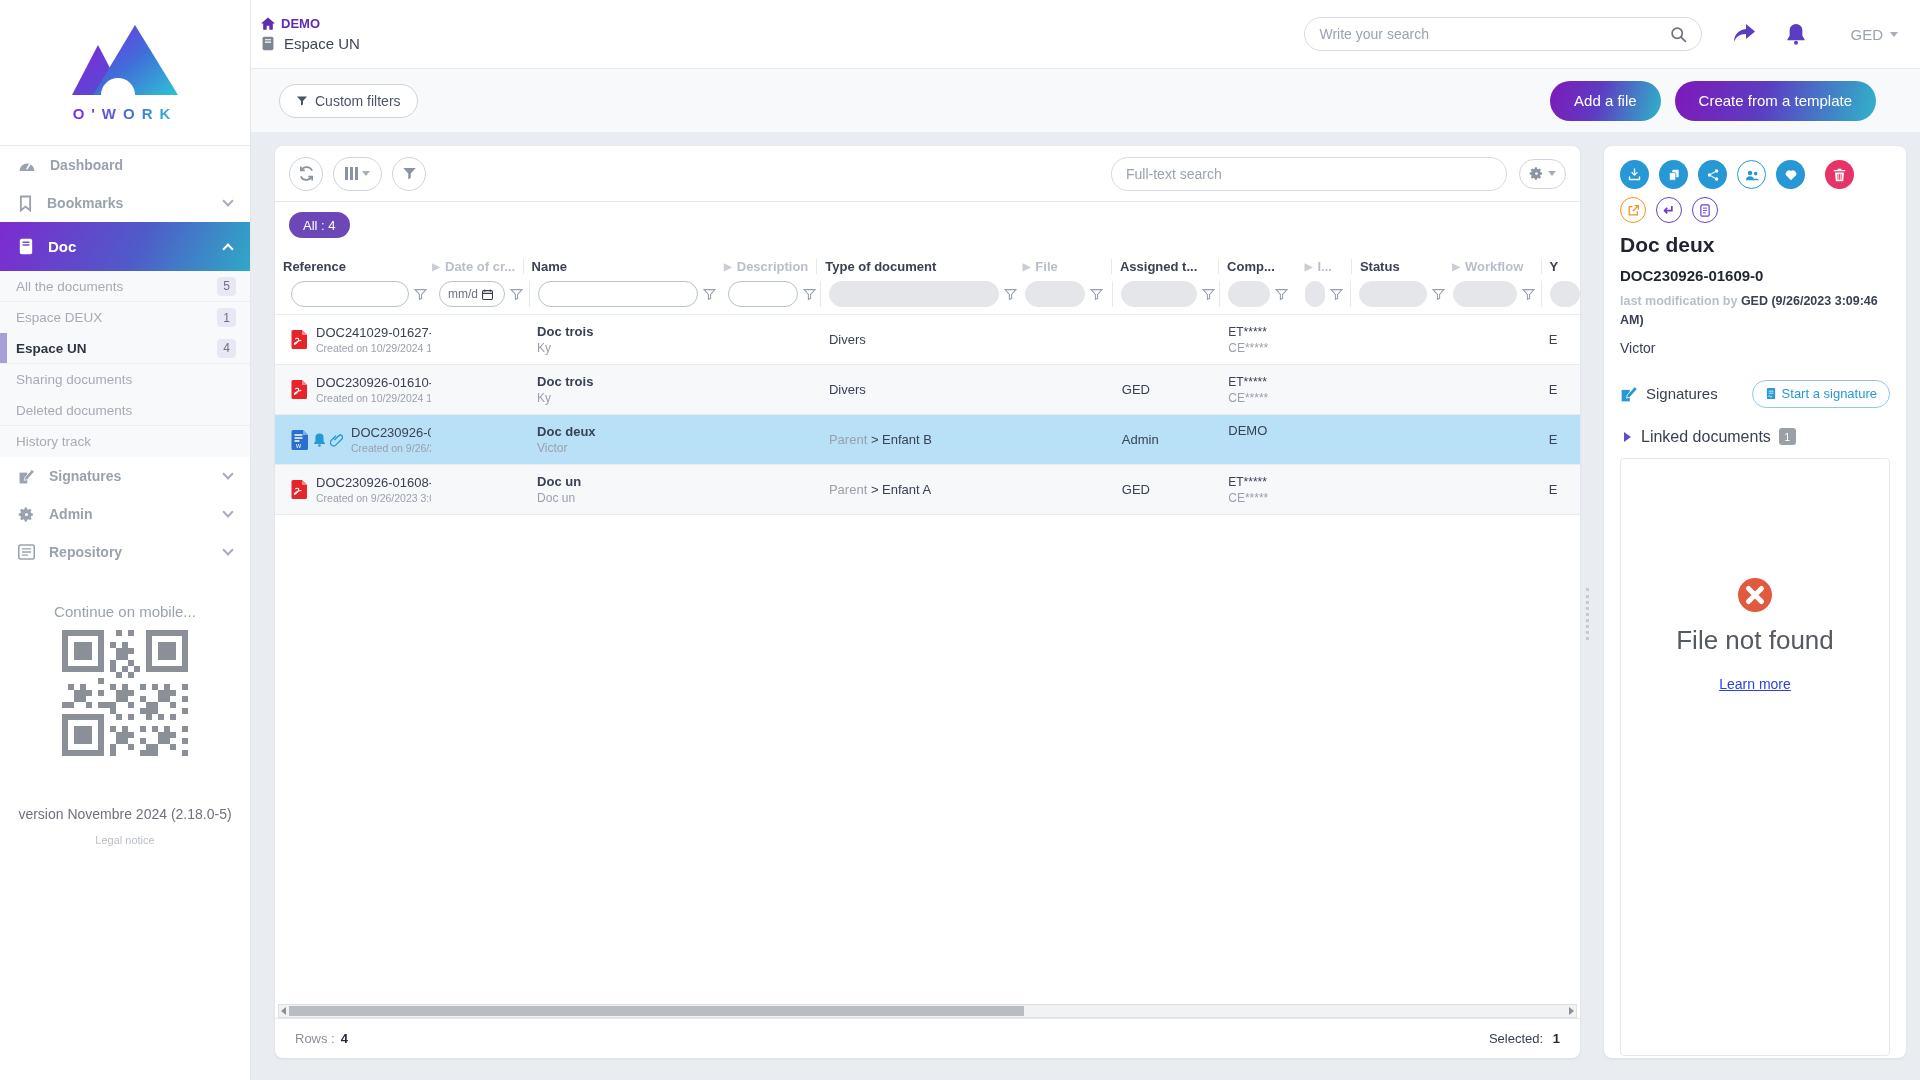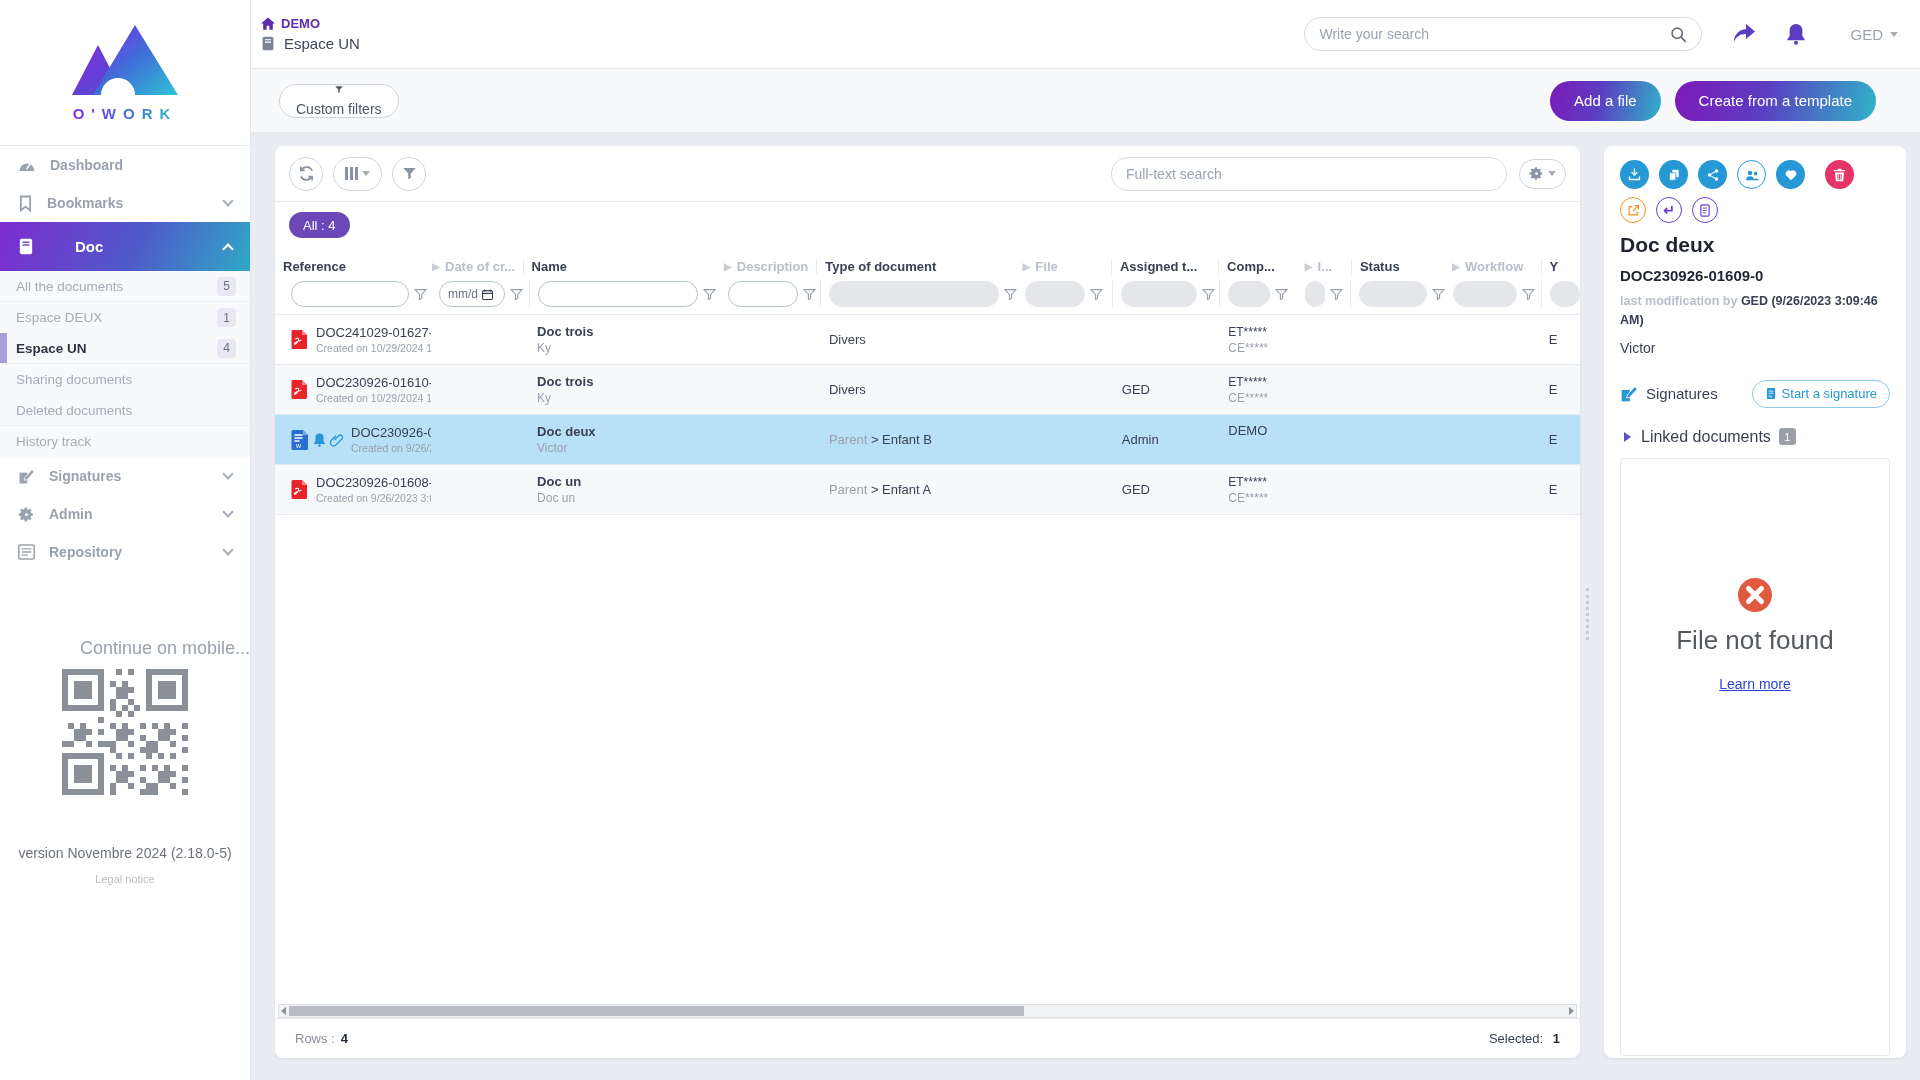--- a/index.html
+++ b/index.html
@@ -14,51 +14,51 @@
   .menu-row { height:37px; display:flex; align-items:center; padding:0 18px; border-bottom:1px solid #e7e9ed; color:#8a93a2; font-size:14px; }
   .menu-row .label { margin-left:14px; flex:1; }
   .hamburger { width:17px; }
   .hamburger i { display:block; height:2px; background:#7d8592; margin:3px 0; border-radius:1px; }
   .nav-item { height:38px; display:flex; align-items:center; padding:0 18px; color:#9aa2ae; font-size:14px; font-weight:600; cursor:pointer; }
   .nav-item .label { margin-left:14px; flex:1; }
   .chev { width:8px; height:8px; border-right:2px solid #a7aeb9; border-bottom:2px solid #a7aeb9; transform:rotate(45deg); margin-top:-4px; }
   .chev.up { transform:rotate(-135deg); margin-top:4px; }
   .chev.white { border-color:#fff; }
   .doc-active { height:49px; display:flex; align-items:center; padding:0 18px; color:#fff; font-size:15px; font-weight:700;
-    background:linear-gradient(115deg,#7d2bcf 0%,#4f5bc8 55%,#2fa9c6 100%);gap:27px; }
+    background:linear-gradient(115deg,#7d2bcf 0%,#4f5bc8 55%,#2fa9c6 100%); }
   .doc-active .label { margin-left:14px; flex:1; }
   .submenu { background:#f8f9fb; }
   .sub-item { position:relative; height:31px; display:flex; align-items:center; padding-left:16px; font-size:13.5px; color:#a6abb5; cursor:pointer; }
   .sub-item.bline { border-bottom:1px solid #eceef1; }
   .sub-item .label { flex:1; }
   .sub-item.active { color:#2f3642; font-weight:700; }
   .sub-item.active .bar { position:absolute; left:0; top:0; width:7px; height:100%; background:#a89fd6; }
   .count-badge { width:19px; height:19px; border-radius:4px; background:#e9e7f4; color:#6b7280; font-size:12px; display:flex; align-items:center; justify-content:center; margin-right:14px; font-weight:400; }
-  .mobile-hint { margin-top:67px; text-align:right; font-size:18px; color:#9aa2ae; }
+  .mobile-hint { margin-top:32px; text-align:center; font-size:15px; color:#9aa2ae; }
   .qr-box { margin:10px auto 0; }
   [data-name="qr-code"] { position:relative; width:126px; height:126px; }
   [data-name="qr-code"] i { position:absolute; width:6px; height:6px; background:#8a8f98; }
   .version { margin-top:50px; text-align:center; font-size:14px; color:#6d727c; }
   .legal { margin-top:12px; text-align:center; font-size:11px; color:#b9bec6; text-decoration:none; display:block; }
 
   
   .topbar { position:absolute; left:251px; top:0; width:1669px; height:69px; background:#fff; border-bottom:1px solid #e8eaee; display:flex; align-items:center; }
   .breadcrumb { padding-left:10px; }
   .bc-row1 { display:flex; align-items:center; gap:6px; color:#5f2bb0; font-weight:700; font-size:13px; }
   .bc-row2 { display:flex; align-items:center; gap:9px; color:#3f4654; font-size:15px; margin-top:4px; }
   .top-right { margin-left:auto; display:flex; align-items:center; padding-right:22px; }
   .search-pill { width:398px; height:34px; border:1px solid #d7dbe0; border-radius:17px; display:flex; align-items:center; padding:0 14px; color:#9aa3af; font-size:14px; background:#fff; }
   .search-pill .ph { flex:1; }
   .top-icon { margin-left:30px; cursor:pointer; display:flex; align-items:center; }
   .user-menu { margin-left:44px; display:flex; align-items:center; gap:7px; color:#9aa3af; font-size:15px; cursor:pointer; }
   .caret-down { width:0; height:0; border-left:4px solid transparent; border-right:4px solid transparent; border-top:5px solid #a7aeb9; }
 
   
   .actionbar { position:absolute; left:251px; top:69px; width:1669px; height:63px; background:#f8f9fb; display:flex; align-items:center; }
-  .cf-btn { margin-left:28px; height:34px; border:1px solid #cfd4da; border-radius:17px; background:#fff; display:flex; align-items:center; gap:7px; padding:0 16px; color:#4b5563; font-size:14px; cursor:pointer;flex-direction:column; }
+  .cf-btn { margin-left:28px; height:34px; border:1px solid #cfd4da; border-radius:17px; background:#fff; display:flex; align-items:center; gap:7px; padding:0 16px; color:#4b5563; font-size:14px; cursor:pointer; }
   .ab-right { margin-left:auto; display:flex; gap:14px; padding-right:44px; }
   .grad-btn { height:40px; border:none; border-radius:20px; color:#fff; font-size:15px; font-family:inherit; padding:0 24px; cursor:pointer;
     background:linear-gradient(105deg,#7e19b9 0%,#5b3ec2 45%,#2fb4c9 100%); }
 
   
   .table-card { position:absolute; left:275px; top:146px; width:1305px; height:912px; background:#fff; border-radius:8px; box-shadow:0 1px 3px rgba(40,50,70,.08); display:flex; flex-direction:column; overflow:hidden; }
   .t-toolbar { height:56px; display:flex; align-items:center; padding:0 14px; border-bottom:1px solid #e6e8ec; }
   .round-btn { width:34px; height:34px; border-radius:50%; border:1px solid #cfd4da; background:#fff; display:flex; align-items:center; justify-content:center; margin-right:10px; cursor:pointer; }
   .pill-btn { height:34px; border-radius:17px; border:1px solid #cfd4da; background:#fff; display:flex; align-items:center; justify-content:center; gap:4px; padding:0 11px; margin-right:10px; cursor:pointer; }
   .cols-glyph { display:flex; gap:2px; }

